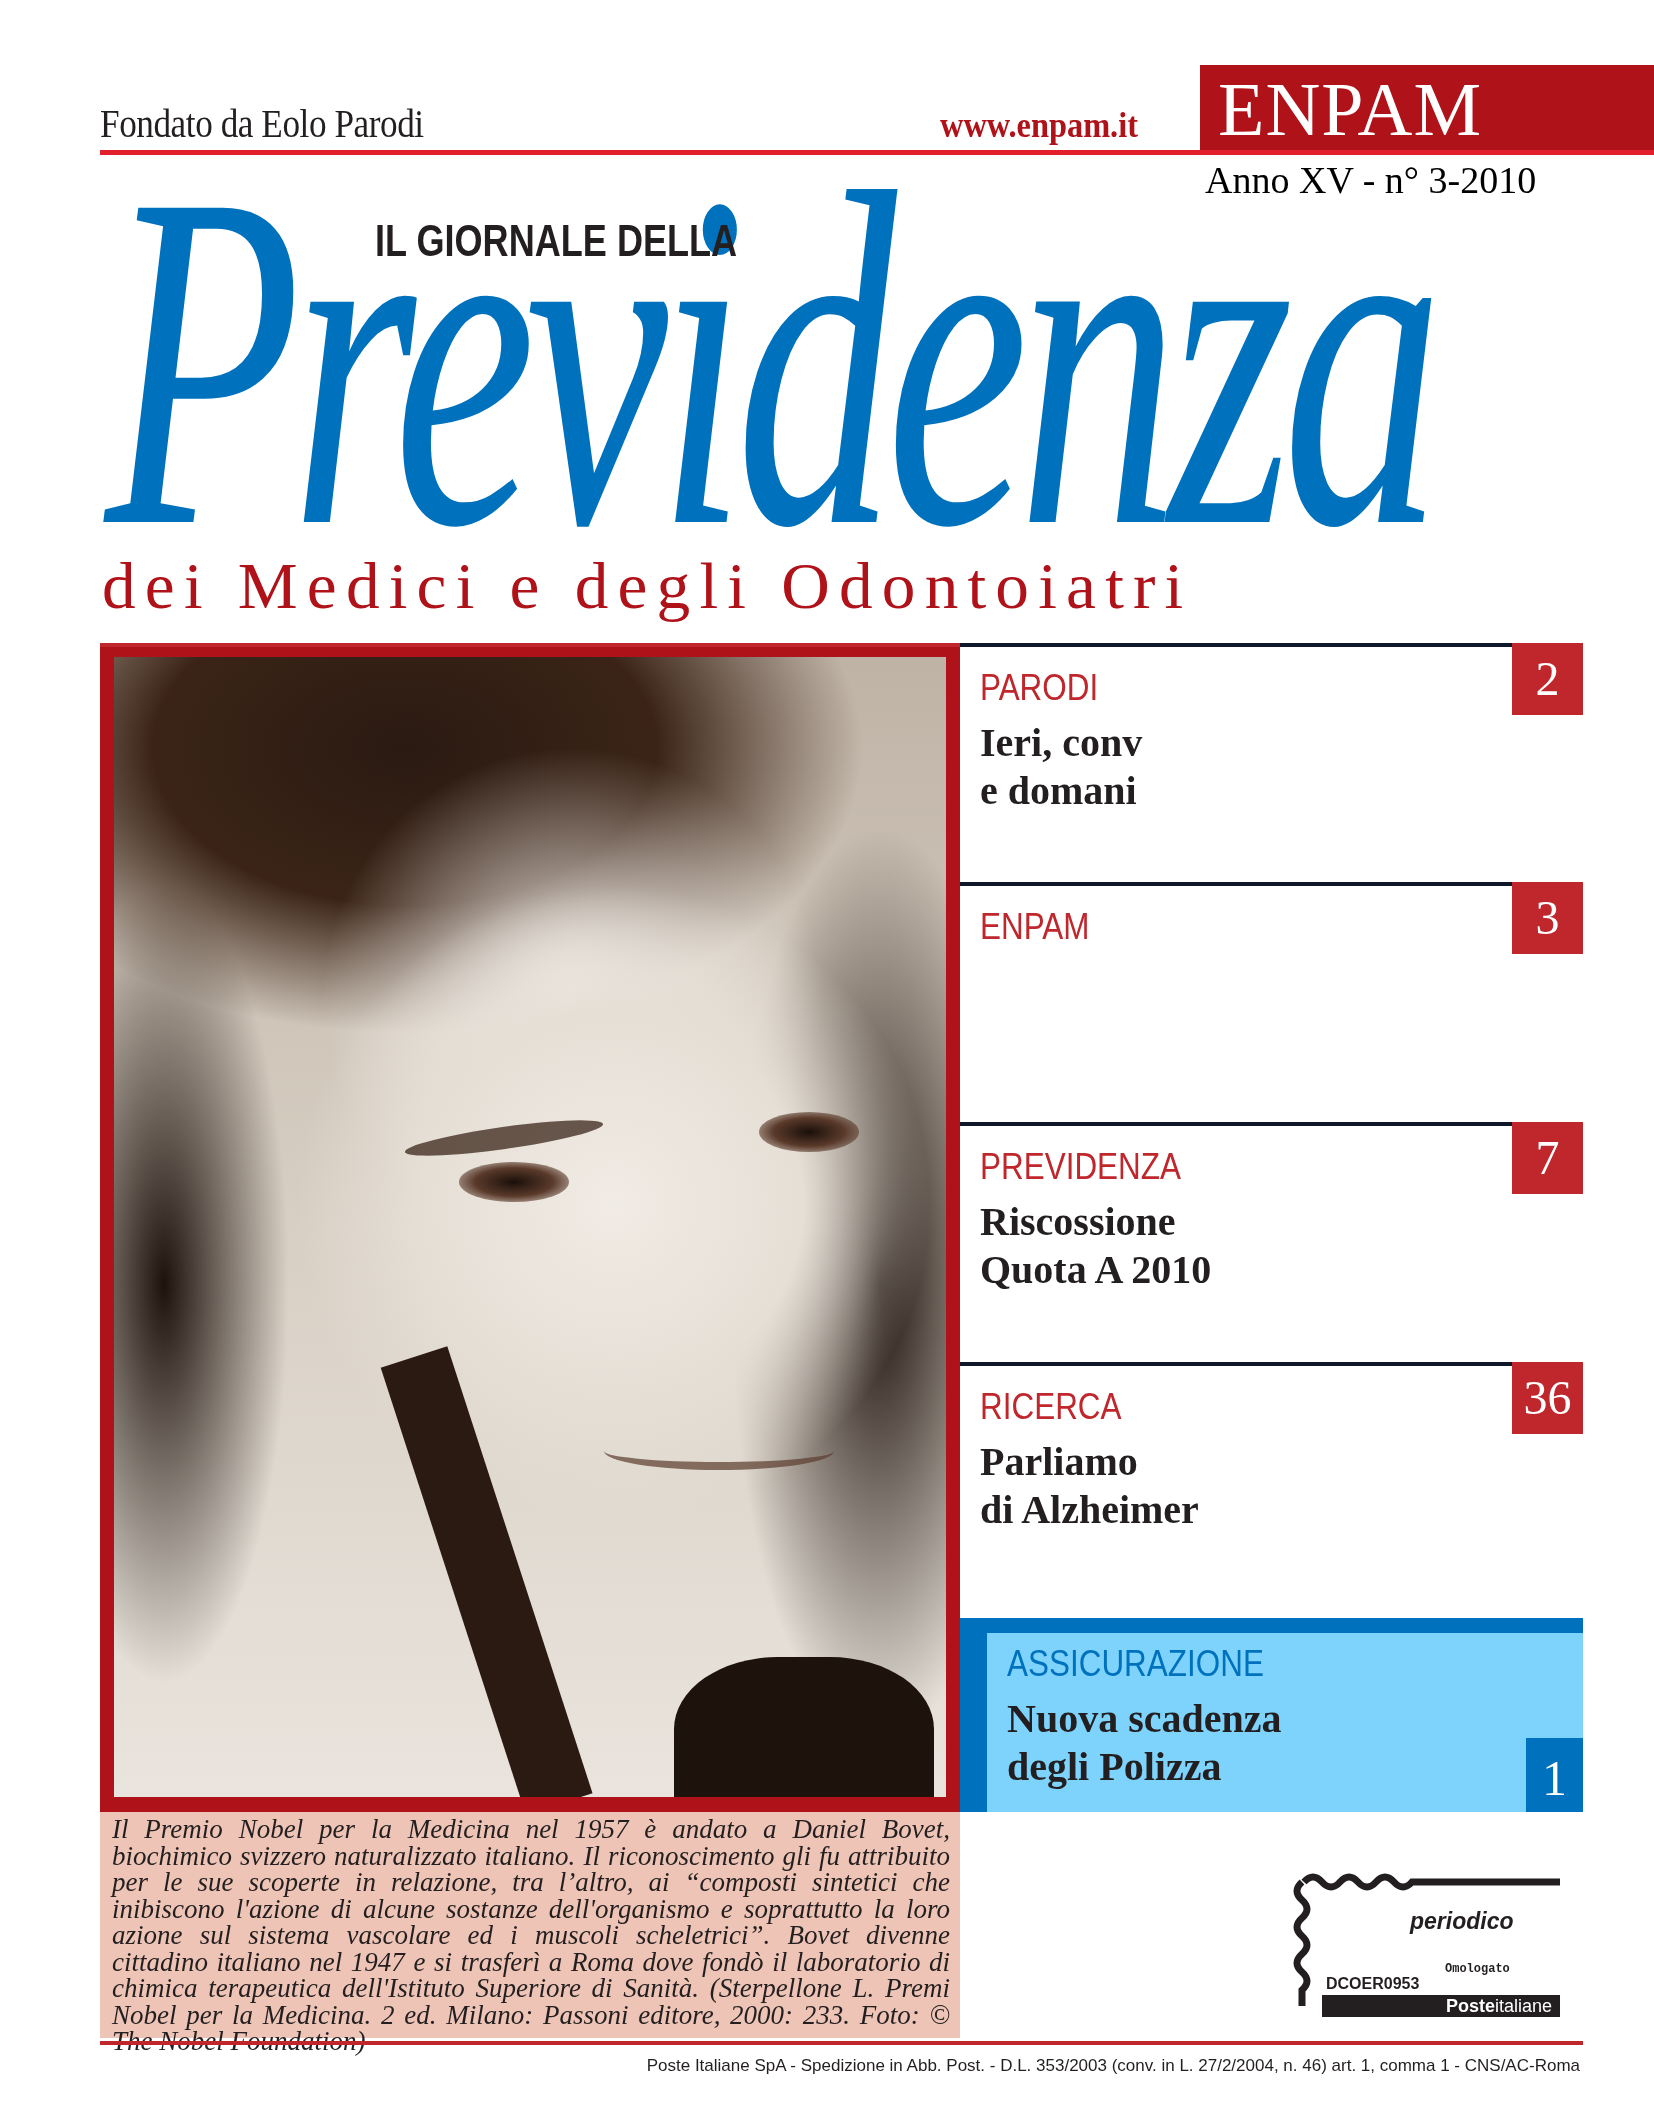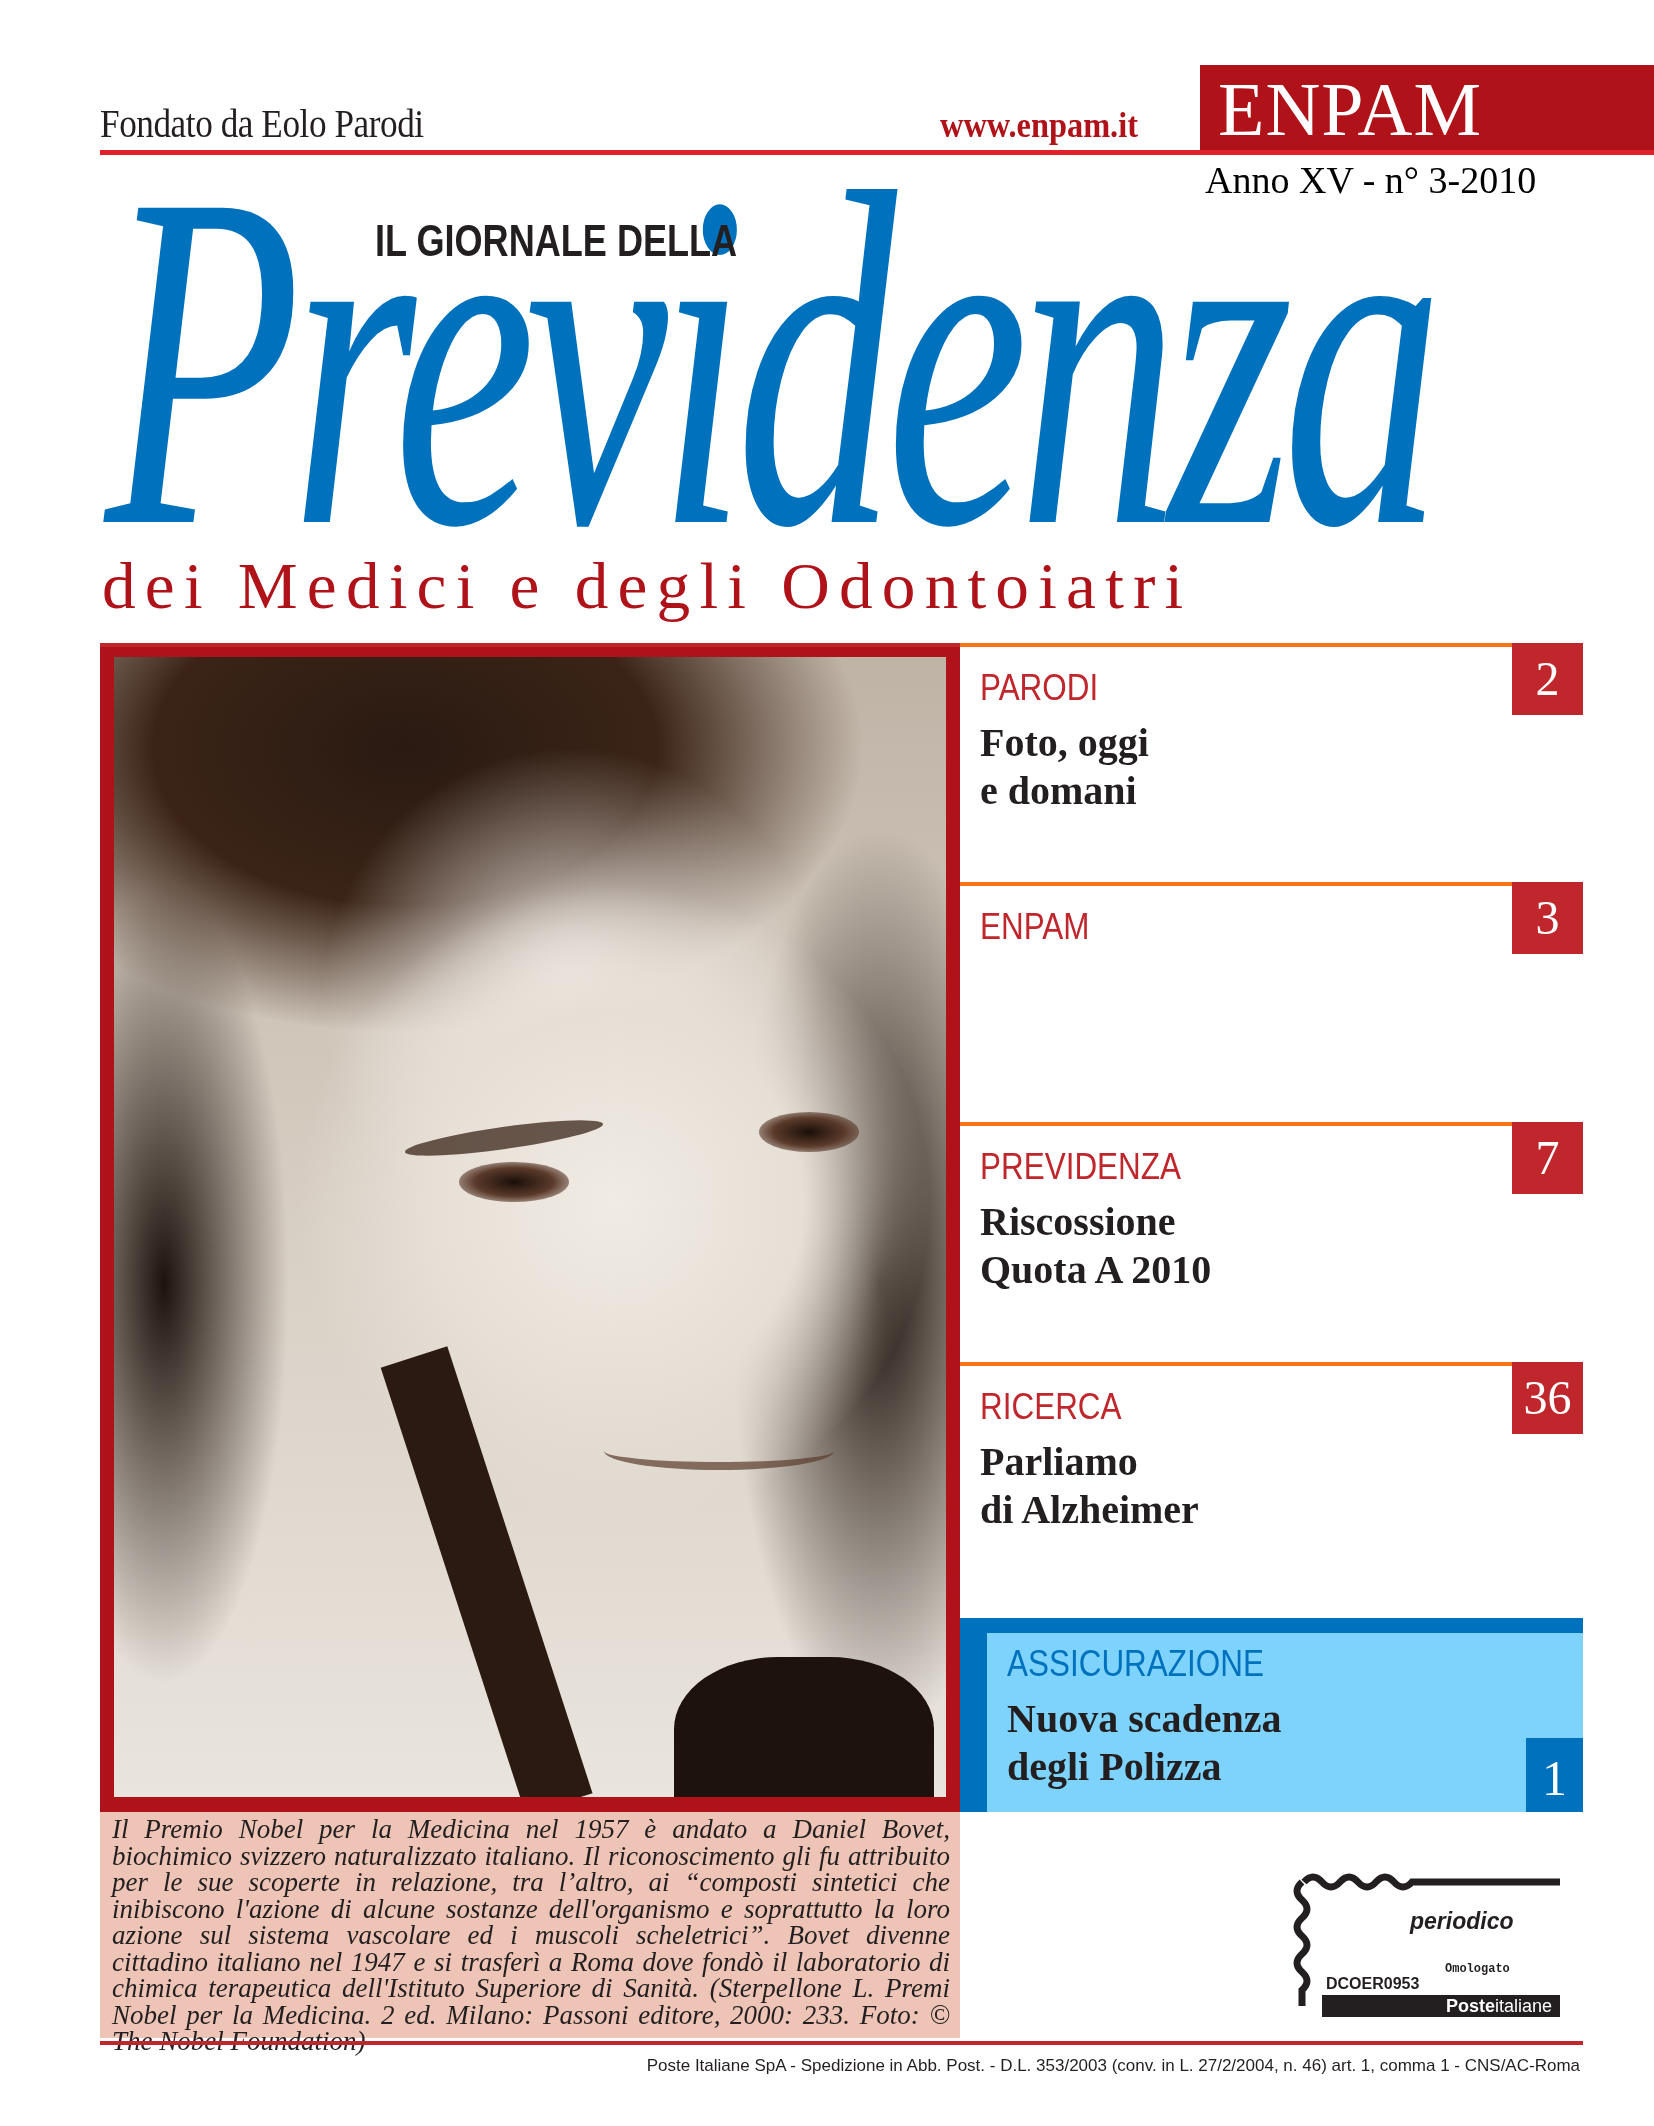--- a/index.html
+++ b/index.html
@@ -34,21 +34,21 @@
   .photo .brow { position:absolute; left:290px; top:470px; width:200px; height:22px; border-radius:50%; background:#3a2418; opacity:0.75; transform:rotate(-8deg); }
   .photo .mouth { position:absolute; left:490px; top:775px; width:230px; height:30px; border-radius:50%; border-bottom:8px solid #5b3c2c; opacity:0.7; }
   .photo .lapel { position:absolute; left:265px; top:700px; width:70px; height:470px; background:#2b1a12; transform:rotate(-18deg); transform-origin:top; }
   .photo .tie { position:absolute; left:560px; top:1000px; width:260px; height:180px; background:#1d120c; border-radius:40% 40% 0 0; }
 
   .caption { left:100px; top:1812px; width:860px; height:226px; background:#edc4b5; box-sizing:border-box; padding:4px 10px 0 12px; font-family:"Liberation Serif", serif; font-style:italic; font-size:27px; line-height:26.5px; color:#231f20; text-align:justify; }
   .bottom-rule { left:100px; top:2041px; width:1483px; height:4px; background:#c0272d; }
   .legal { left:0; top:2056px; width:1580px; text-align:right; font-family:"Liberation Sans", sans-serif; font-size:17px; color:#231f20; }
 
   
-  .item { left:960px; width:623px; height:240px; border-top:4px solid #f97316; box-sizing:border-box; }
+  .item { left:960px; width:623px; height:240px; border-top:4px solid #0f172a; box-sizing:border-box; }
   .item .tag { position:absolute; left:20px; top:20px; font-family:"Liberation Sans", sans-serif; font-size:37px; color:#c0272d; transform:scaleX(0.85); transform-origin:left top; letter-spacing:0px; }
   .item .headline { position:absolute; left:20px; top:72px; font-family:"Liberation Serif", serif; font-weight:bold; font-size:40px; line-height:48px; color:#231f20; }
   .item .num { position:absolute; right:0; top:-4px; width:71px; height:72px; background:#c0272d; color:#ffffff; font-family:"Liberation Serif", serif; font-size:48px; line-height:72px; text-align:center; }
 
   .ins { left:960px; top:1618px; width:623px; height:194px; background:#0071bc; }
   .ins .inner { position:absolute; left:27px; top:15px; right:0; bottom:0; background:#7dd3fc; }
   .ins .tag { position:absolute; left:20px; top:10px; font-family:"Liberation Sans", sans-serif; font-size:37px; color:#0071bc; transform:scaleX(0.85); transform-origin:left top; }
   .ins .headline { position:absolute; left:20px; top:62px; font-family:"Liberation Serif", serif; font-weight:bold; font-size:40px; line-height:48px; color:#231f20; }
   .ins .num { position:absolute; right:0; bottom:0; width:57px; height:74px; background:#0071bc; color:#ffffff; font-family:"Liberation Serif", serif; font-size:50px; line-height:80px; text-align:center; }
 
@@ -84,21 +84,21 @@
   <div class="brow"></div>
   <div class="eye1"></div>
   <div class="eye2"></div>
   <div class="mouth"></div>
 </div>
 <div class="abs caption">Il Premio Nobel per la Medicina nel 1957 è andato a Daniel Bovet, biochimico svizzero naturalizzato italiano. Il riconoscimento gli fu attribuito per le sue scoperte in relazione, tra l’altro, ai “composti sintetici che inibiscono l'azione di alcune sostanze dell'organismo e soprattutto la loro azione sul sistema vascolare ed i muscoli scheletrici”. Bovet divenne cittadino italiano nel 1947 e si trasferì a Roma dove fondò il laboratorio di chimica terapeutica dell'Istituto Superiore di Sanità. (Sterpellone L. Premi Nobel per la Medicina. 2 ed. Milano: Passoni editore, 2000: 233. Foto: © The Nobel Foundation)</div>
 
 <div class="abs item" style="top:643px;">
   <div class="tag">PARODI</div>
   <div class="headline">
-    <div>Foto, oggi</div>
+    <div>Ieri, conv</div>
     <div>e domani</div>
   </div>
   <div class="num">2</div>
 </div>
 
 <div class="abs item" style="top:882px;">
   <div class="tag">ENPAM</div>
   <div class="num">3</div>
 </div>
 

